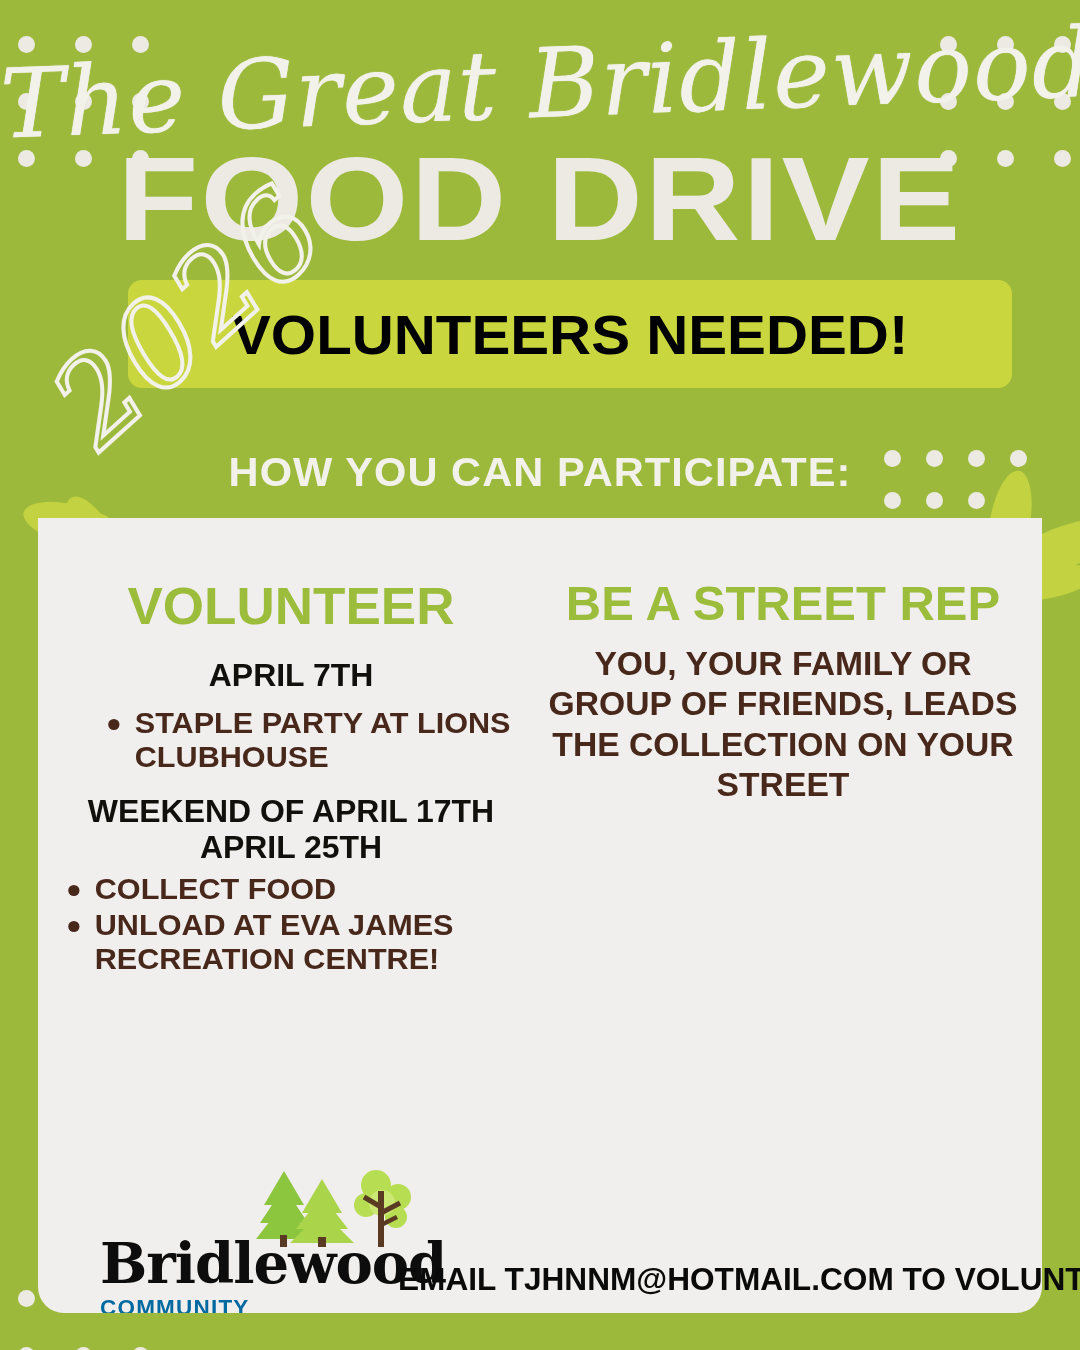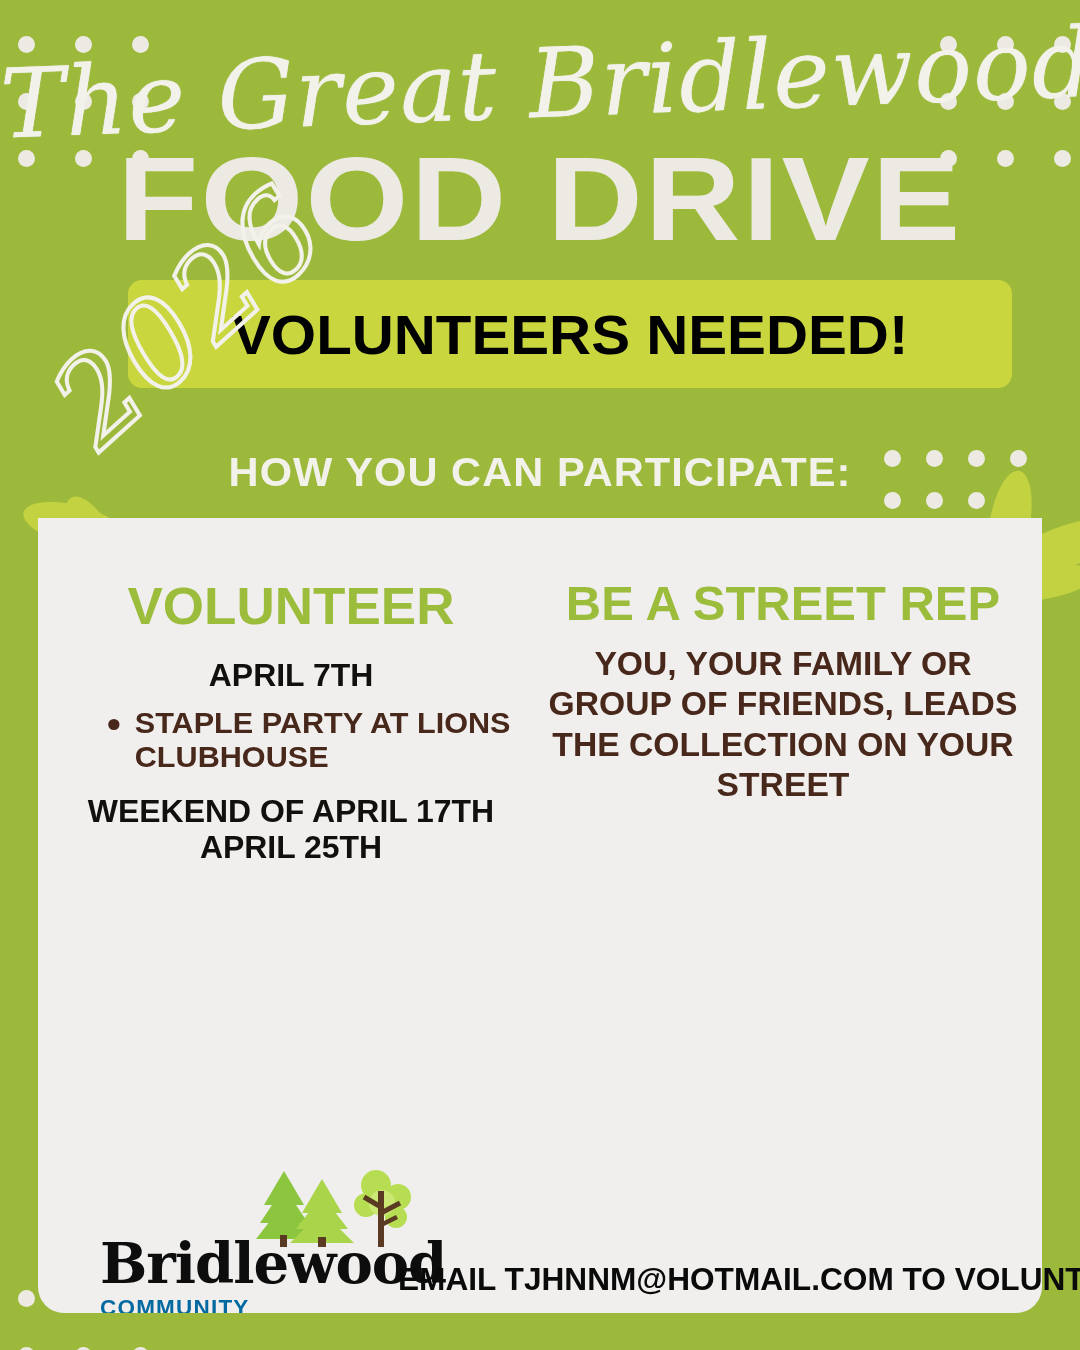--- a/index.html
+++ b/index.html
@@ -268,20 +268,24 @@
       <div class="gap-s"></div>
       <div class="date-line">APRIL 7TH</div>
       <ul class="tasks" id="task-group-1">
         <li>STAPLE PARTY AT LIONS CLUBHOUSE</li>
       </ul>
 
       <div class="gap-m"></div>
       <div class="date-line">WEEKEND OF APRIL 17TH</div>
 
       <div class="date-line">APRIL 25TH</div>
+      <ul class="tasks" id="task-group-3">
+        <li>COLLECT FOOD</li>
+        <li>UNLOAD AT EVA JAMES RECREATION CENTRE!</li>
+      </ul>
     </div>
 
     <div id="col-right">
       <div class="col-head" id="head-right">BE A STREET REP</div>
       <div id="right-body">YOU, YOUR FAMILY OR GROUP OF FRIENDS, LEADS THE COLLECTION ON YOUR STREET</div>
     </div>
 
     <div id="logo">
       <div id="logo-trees">
         <svg viewBox="0 0 170 78" width="170" height="78" xmlns="http://www.w3.org/2000/svg">

